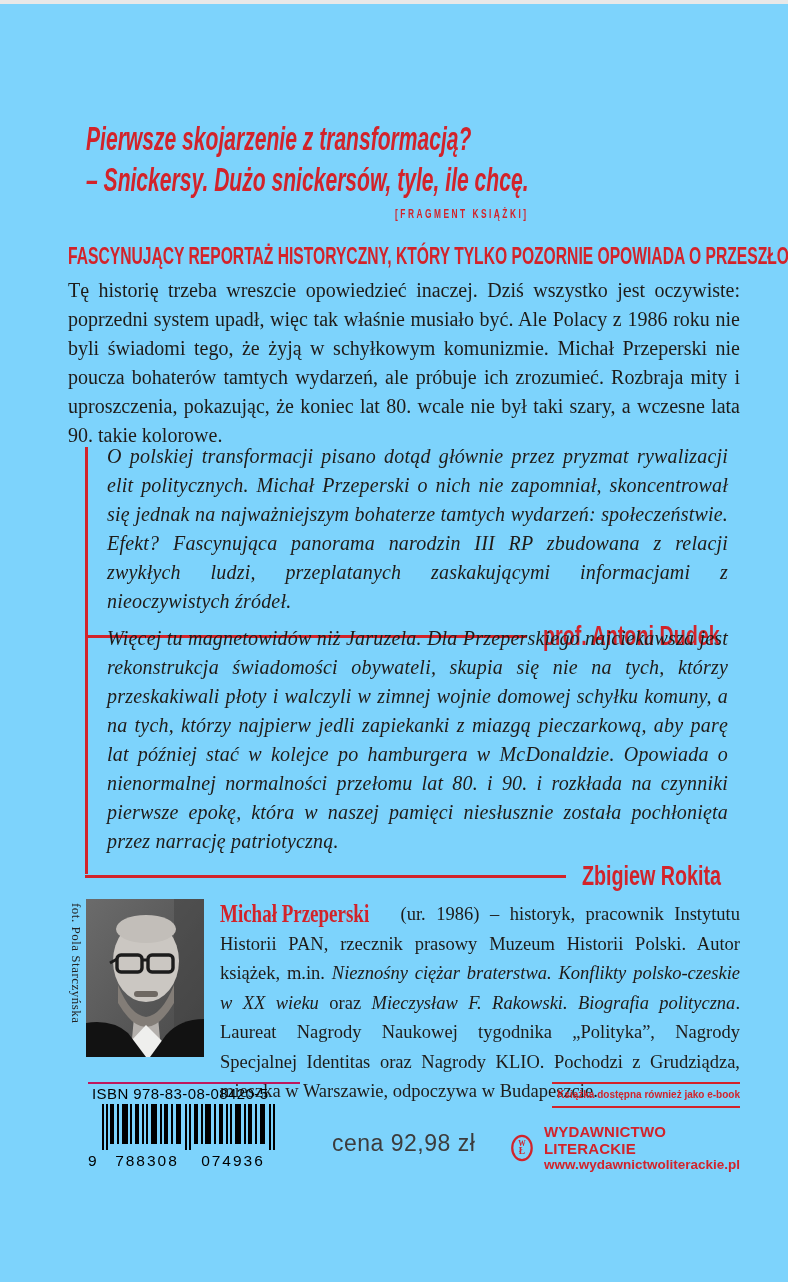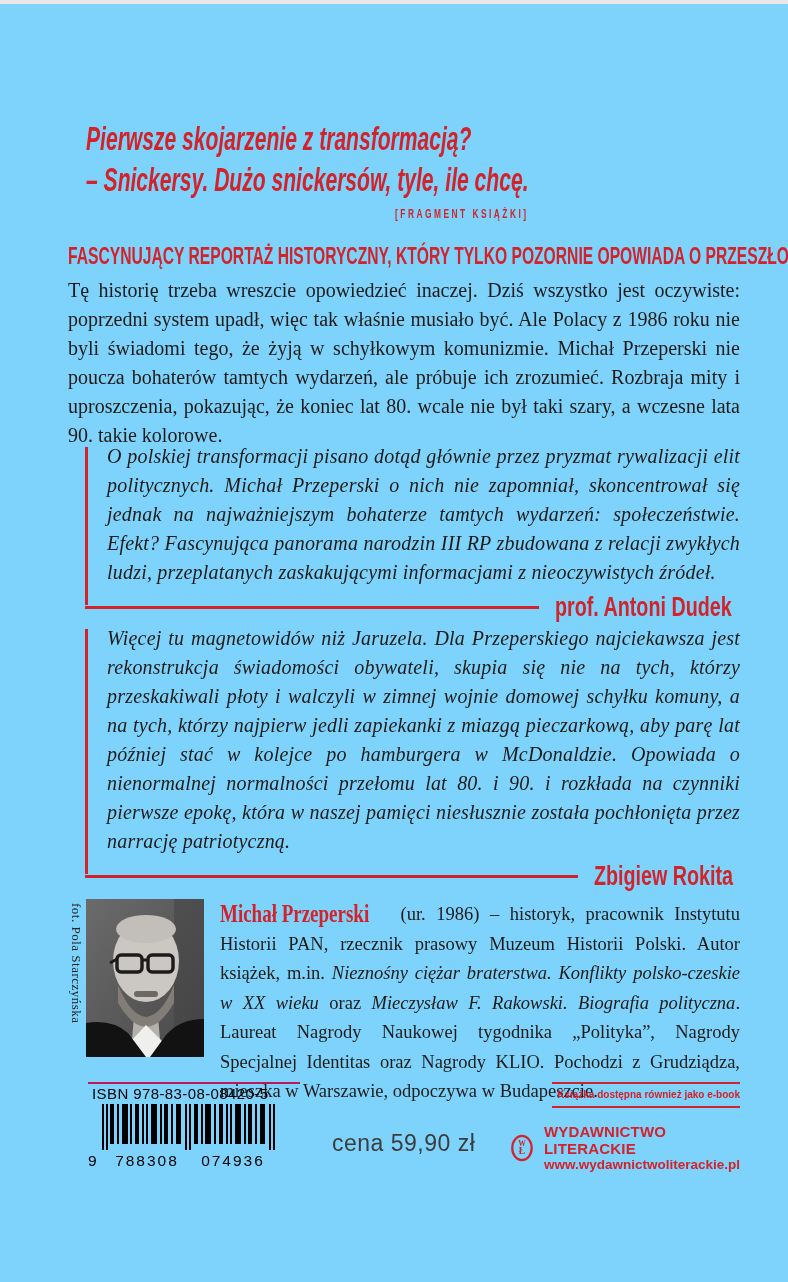--- a/index.html
+++ b/index.html
@@ -21,21 +21,21 @@
 
   .h1{top:239px;font-family:"Liberation Sans", sans-serif;font-weight:bold;color:var(--red);
       font-size:23px;}
   .h1 .cx{transform:scaleX(0.68);}
   .h2{top:845px;font-family:"Liberation Sans", sans-serif;font-weight:bold;color:var(--red);
       font-size:21px;}
   .h2 .cx{transform:scaleX(0.78);}
 
   .intro{top:272px;font-size:20px;line-height:29px;text-align:justify;}
 
-  .blurb{position:absolute;left:85px;right:48px;}
+  .blurb{position:absolute;left:85px;right:60px;}
   .blurb1{top:438px;}
   .blurb2{top:620px;}
   .blurb .vline{position:absolute;left:0;top:5px;bottom:17px;width:3px;background:var(--red);}
   .blurb .btext{padding-left:22px;font-style:italic;font-size:20px;line-height:29px;
                 text-align:justify;letter-spacing:0.2px;}
   .bfooter{display:flex;align-items:center;margin-top:5px;}
   .bfooter .hline{flex:1;height:3px;background:var(--red);}
   .attr{margin-left:16px;font-family:"Liberation Sans", sans-serif;font-weight:bold;
         color:var(--red);font-size:27px;line-height:30px;overflow:visible;}
   .attr .cx{transform:scaleX(0.73);}
@@ -182,21 +182,21 @@
             <rect x="185" y="0" width="2" height="46"></rect>
         </g>
       </svg>
       <div class="bc-digits">
         <span class="d9">9</span>
         <span class="grp">788308</span>
         <span class="grp">074936</span>
       </div>
     </div>
 
-    <div class="price">cena 59,90 zł</div>
+    <div class="price">cena 92,98 zł</div>
 
     <div class="pub">
       <div class="ebook-strip">Książka dostępna również jako e-book</div>
       <div class="logo-row">
         <svg width="48" height="54" viewBox="0 0 48 54" xmlns="http://www.w3.org/2000/svg">
           <ellipse cx="24" cy="27" rx="19.5" ry="24.5" fill="none" stroke="#d2232a" stroke-width="4.5"></ellipse>
           <text x="24" y="22" text-anchor="middle" font-family="Liberation Serif, serif" font-weight="bold" font-size="15" fill="#d2232a">W</text>
           <text x="24" y="40" text-anchor="middle" font-family="Liberation Serif, serif" font-weight="bold" font-size="19" fill="#d2232a">Ł</text>
         </svg>
         <div class="logo-text">

